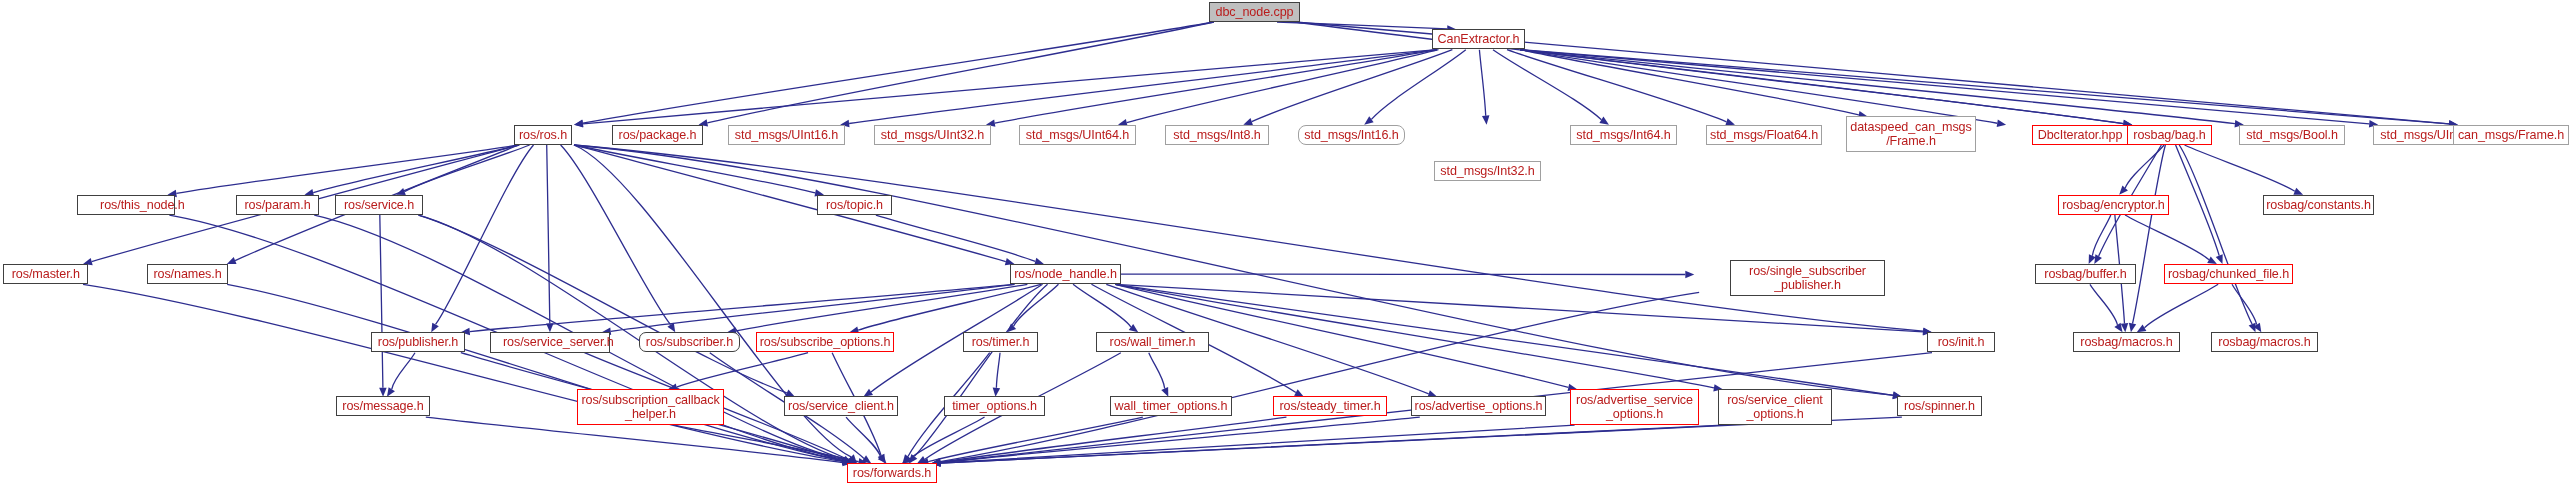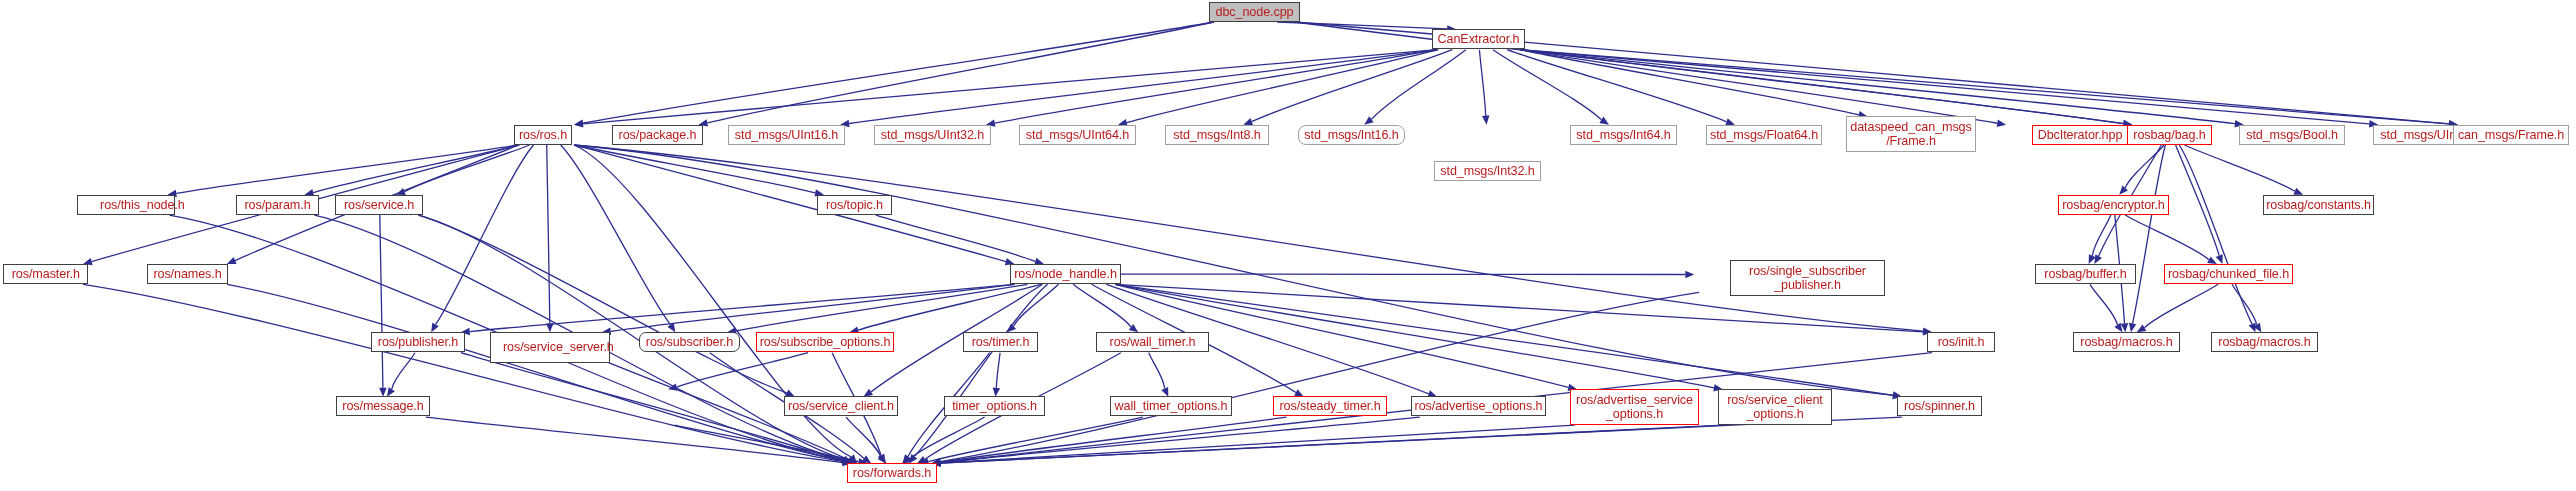--- a/index.html
+++ b/index.html
@@ -280,29 +280,31 @@
       <div class="gnode red" style="left: 2058px; top: 195px; width: 111px; height: 20.4px;">rosbag/encryptor.h</div>
       <div class="gnode dark" style="left: 2263px; top: 195px; width: 111px; height: 20.4px;">rosbag/constants.h</div>
       <div class="gnode dark" style="left: 3.3px; top: 264px; width: 85px; height: 20.4px;">ros/master.h</div>
       <div class="gnode dark" style="left: 147px; top: 264px; width: 81px; height: 20.4px;">ros/names.h</div>
       <div class="gnode dark" style="left: 1010px; top: 264px; width: 111px; height: 20.4px;">ros/node_handle.h</div>
       <div class="gnode dark" style="left: 1694px; top: 260px; width: 155px; height: 36px; margin-left: 36px;">ros/single_subscriber
 _publisher.h</div>
       <div class="gnode dark" style="left: 2035px; top: 264px; width: 101px; height: 20.4px;">rosbag/buffer.h</div>
       <div class="gnode red" style="left: 2164px; top: 264px; width: 129px; height: 20.4px;">rosbag/chunked_file.h</div>
       <div class="gnode dark" style="left: 371px; top: 332px; width: 94px; height: 20.4px;">ros/publisher.h</div>
-      <div class="gnode dark" style="left: 490px; top: 332px; width: 120px; height: 31px; padding-left: 20px;">ros/service_server.h</div>
+      <div class="gnode dark" style="left: 490px; top: 332px; width: 120px; height: 21px; padding-left: 20px;">ros/service_server.h</div>
       <div class="gnode dark" style="left: 639px; top: 332px; width: 101px; height: 20.4px; border-radius: 7px;">ros/subscriber.h</div>
       <div class="gnode red" style="left: 756px; top: 332px; width: 138px; height: 20.4px;">ros/subscribe_options.h</div>
       <div class="gnode dark" style="left: 963px; top: 332px; width: 75px; height: 20.4px;">ros/timer.h</div>
       <div class="gnode dark" style="left: 1096px; top: 332px; width: 113px; height: 20.4px;">ros/wall_timer.h</div>
       <div class="gnode dark" style="left: 1927px; top: 332px; width: 68px; height: 20.4px;">ros/init.h</div>
       <div class="gnode dark" style="left: 2073px; top: 332px; width: 107px; height: 20.4px;">rosbag/macros.h</div>
       <div class="gnode dark" style="left: 2211px; top: 332px; width: 107px; height: 20.4px;">rosbag/macros.h</div>
       <div class="gnode dark" style="left: 336px; top: 396px; width: 94px; height: 20.4px;">ros/message.h</div>
+      <div class="gnode red" style="left: 577px; top: 389px; width: 147px; height: 36px;">ros/subscription_callback
+_helper.h</div>
       <div class="gnode dark" style="left: 784px; top: 396px; width: 114px; height: 20.4px;">ros/service_client.h</div>
       <div class="gnode dark" style="left: 944px; top: 396px; width: 101px; height: 20.4px;">timer_options.h</div>
       <div class="gnode dark" style="left: 1110px; top: 396px; width: 122px; height: 20.4px;">wall_timer_options.h</div>
       <div class="gnode red" style="left: 1273px; top: 396px; width: 114px; height: 20.4px;">ros/steady_timer.h</div>
       <div class="gnode dark" style="left: 1411px; top: 396px; width: 135px; height: 20.4px;">ros/advertise_options.h</div>
       <div class="gnode red" style="left: 1570px; top: 389px; width: 129px; height: 36px;">ros/advertise_service
 _options.h</div>
       <div class="gnode dark" style="left: 1718px; top: 389px; width: 114px; height: 36px;">ros/service_client
 _options.h</div>
       <div class="gnode dark" style="left: 1897px; top: 396px; width: 85px; height: 20.4px;">ros/spinner.h</div>

